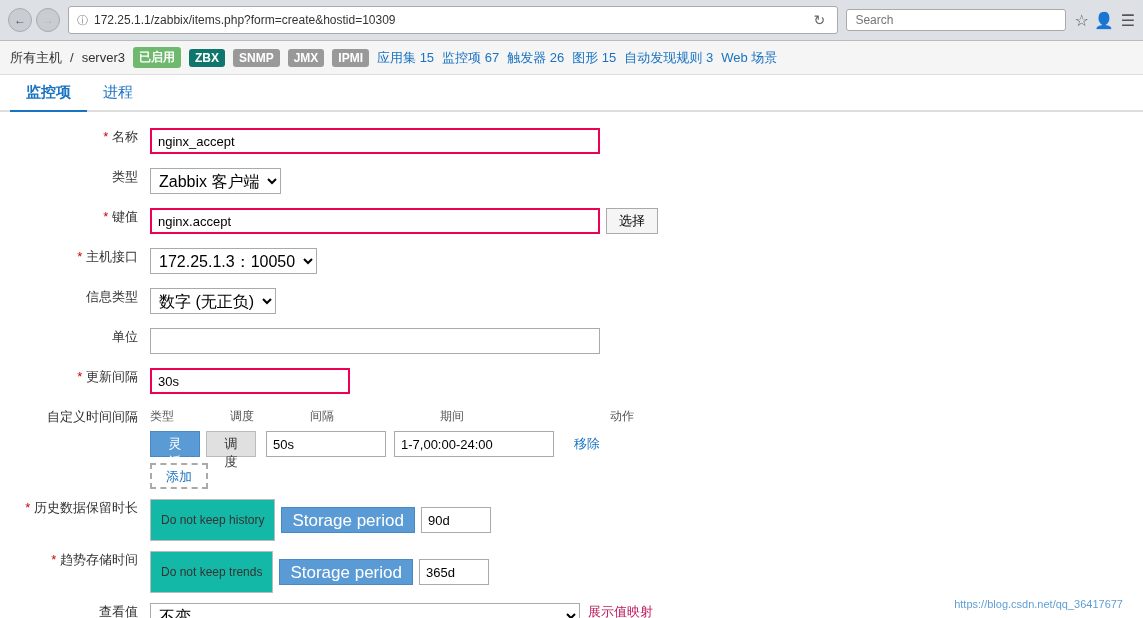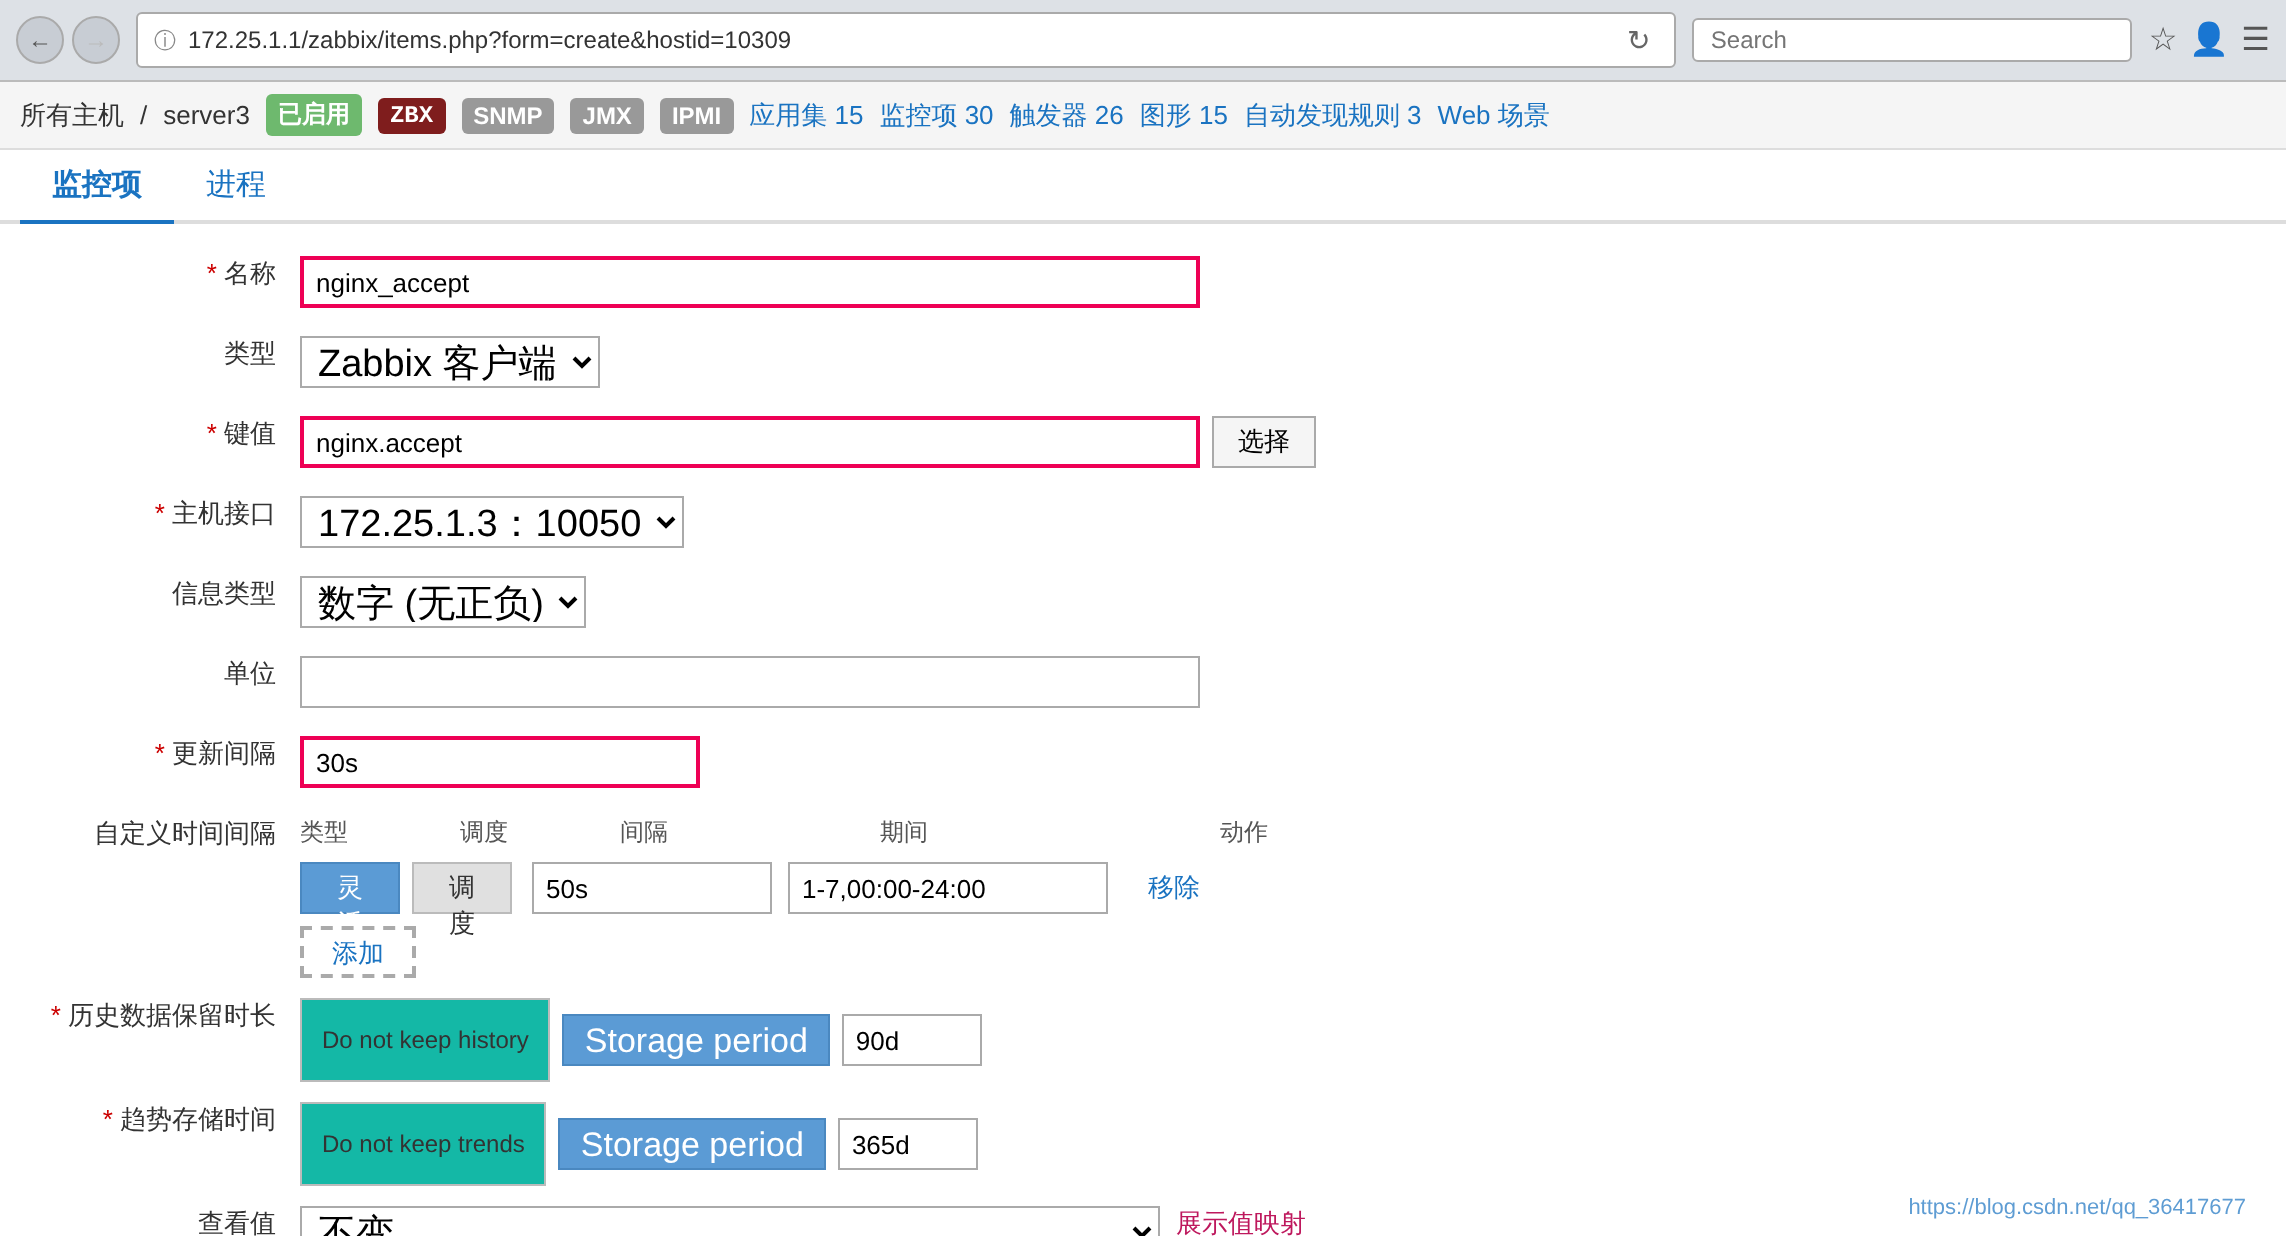--- a/index.html
+++ b/index.html
@@ -61,21 +61,21 @@
       flex-wrap: wrap;
     }
     .breadcrumb { color: #333; font-size: 13px; }
     .nav-tag {
       padding: 2px 6px;
       border-radius: 3px;
       font-size: 12px;
       font-weight: bold;
     }
     .tag-enabled { background: #6eb96e; color: white; }
-    .tag-zbx { background: #7f1d1d; color: white; font-family: Liberation Mono, monospace; }
+    .tag-zbx { background: #0f766e; color: white; }
     .tag-snmp { background: #999; color: white; }
     .tag-jmx { background: #999; color: white; }
     .tag-ipmi { background: #999; color: white; }
     .nav-link {
       color: #1a73c1; font-size: 13px; text-decoration: none; cursor: pointer;
     }
 
     
     .tab-bar {
       background: white;
@@ -130,21 +130,21 @@
     .form-input.highlighted {
       border: 2px solid #e05;
     }
     .input-wide { width: 450px; }
     .input-medium { width: 200px; }
 
     select.form-select {
       height: 26px;
       border: 1px solid #aaa;
       padding: 2px 4px;
-      font-size: 19px;
+      font-size: 16px;
       background: white;
       cursor: pointer;
     }
 
     .btn {
       padding: 3px 12px;
       font-size: 13px;
       cursor: pointer;
       border: 1px solid #aaa;
       background: #f5f5f5;
@@ -237,21 +237,21 @@
 <div class="top-nav">
   <a class="breadcrumb">所有主机</a>
   <span class="breadcrumb">/</span>
   <a class="breadcrumb">server3</a>
   <span class="nav-tag tag-enabled">已启用</span>
   <span class="nav-tag tag-zbx">ZBX</span>
   <span class="nav-tag tag-snmp">SNMP</span>
   <span class="nav-tag tag-jmx">JMX</span>
   <span class="nav-tag tag-ipmi">IPMI</span>
   <a class="nav-link">应用集 15</a>
-  <a class="nav-link">监控项 30</a>
+  <a class="nav-link">监控项 67</a>
   <a class="nav-link">触发器 26</a>
   <a class="nav-link">图形 15</a>
   <a class="nav-link">自动发现规则 3</a>
   <a class="nav-link">Web 场景</a>
 </div>
 
 <div class="tab-bar">
   <div class="tab active">监控项</div>
   <div class="tab">进程</div>
 </div>

